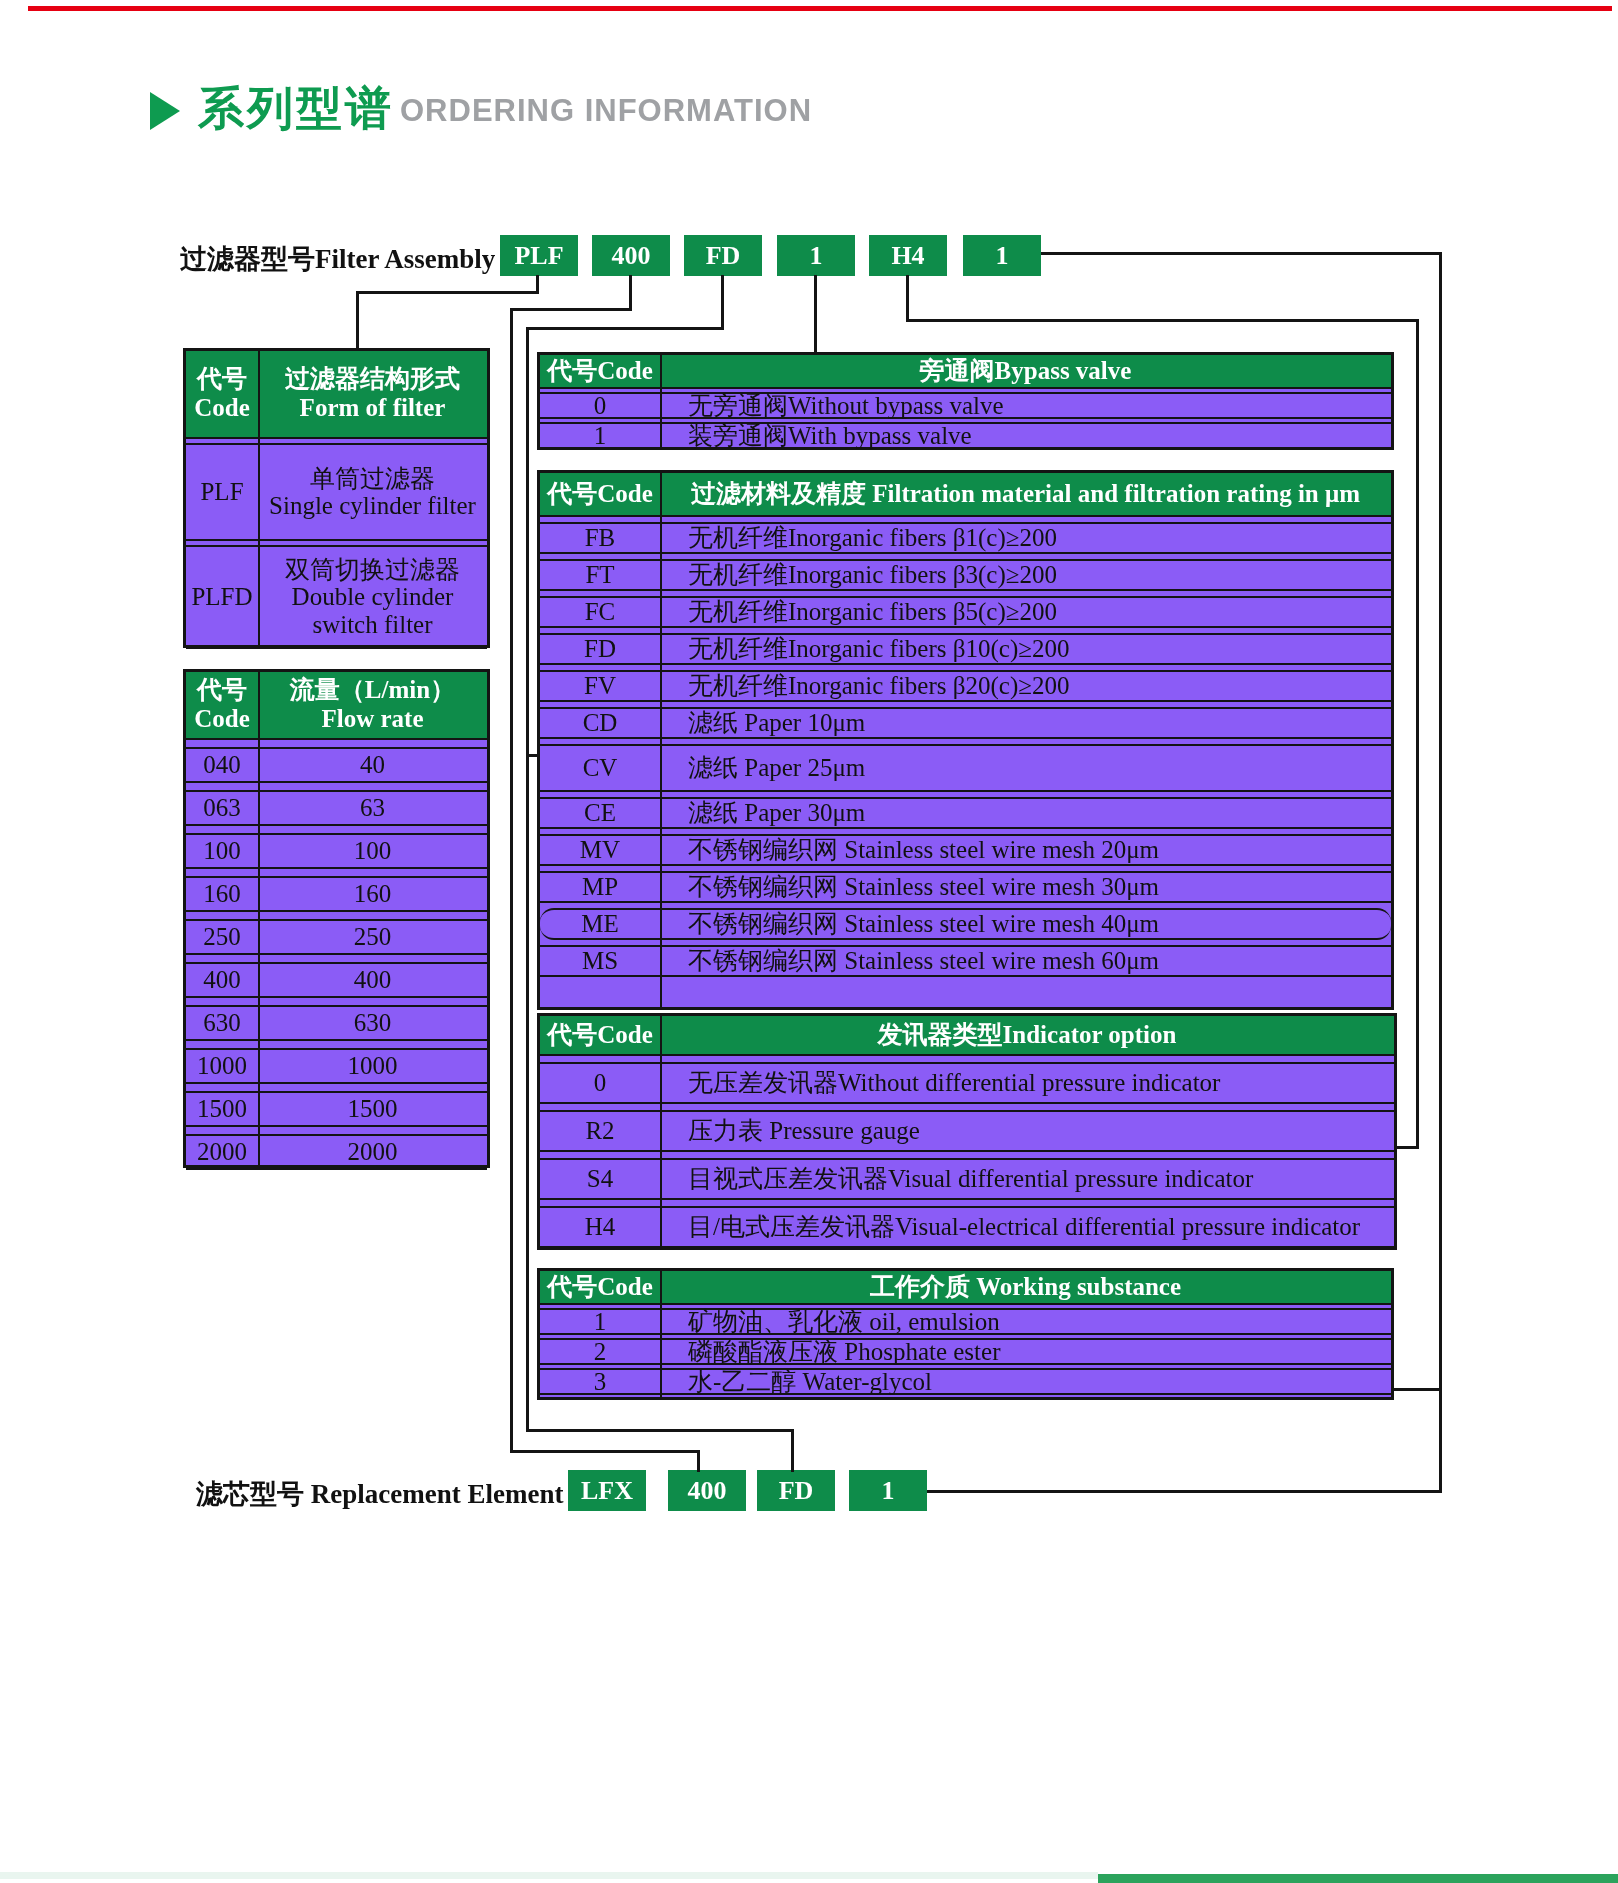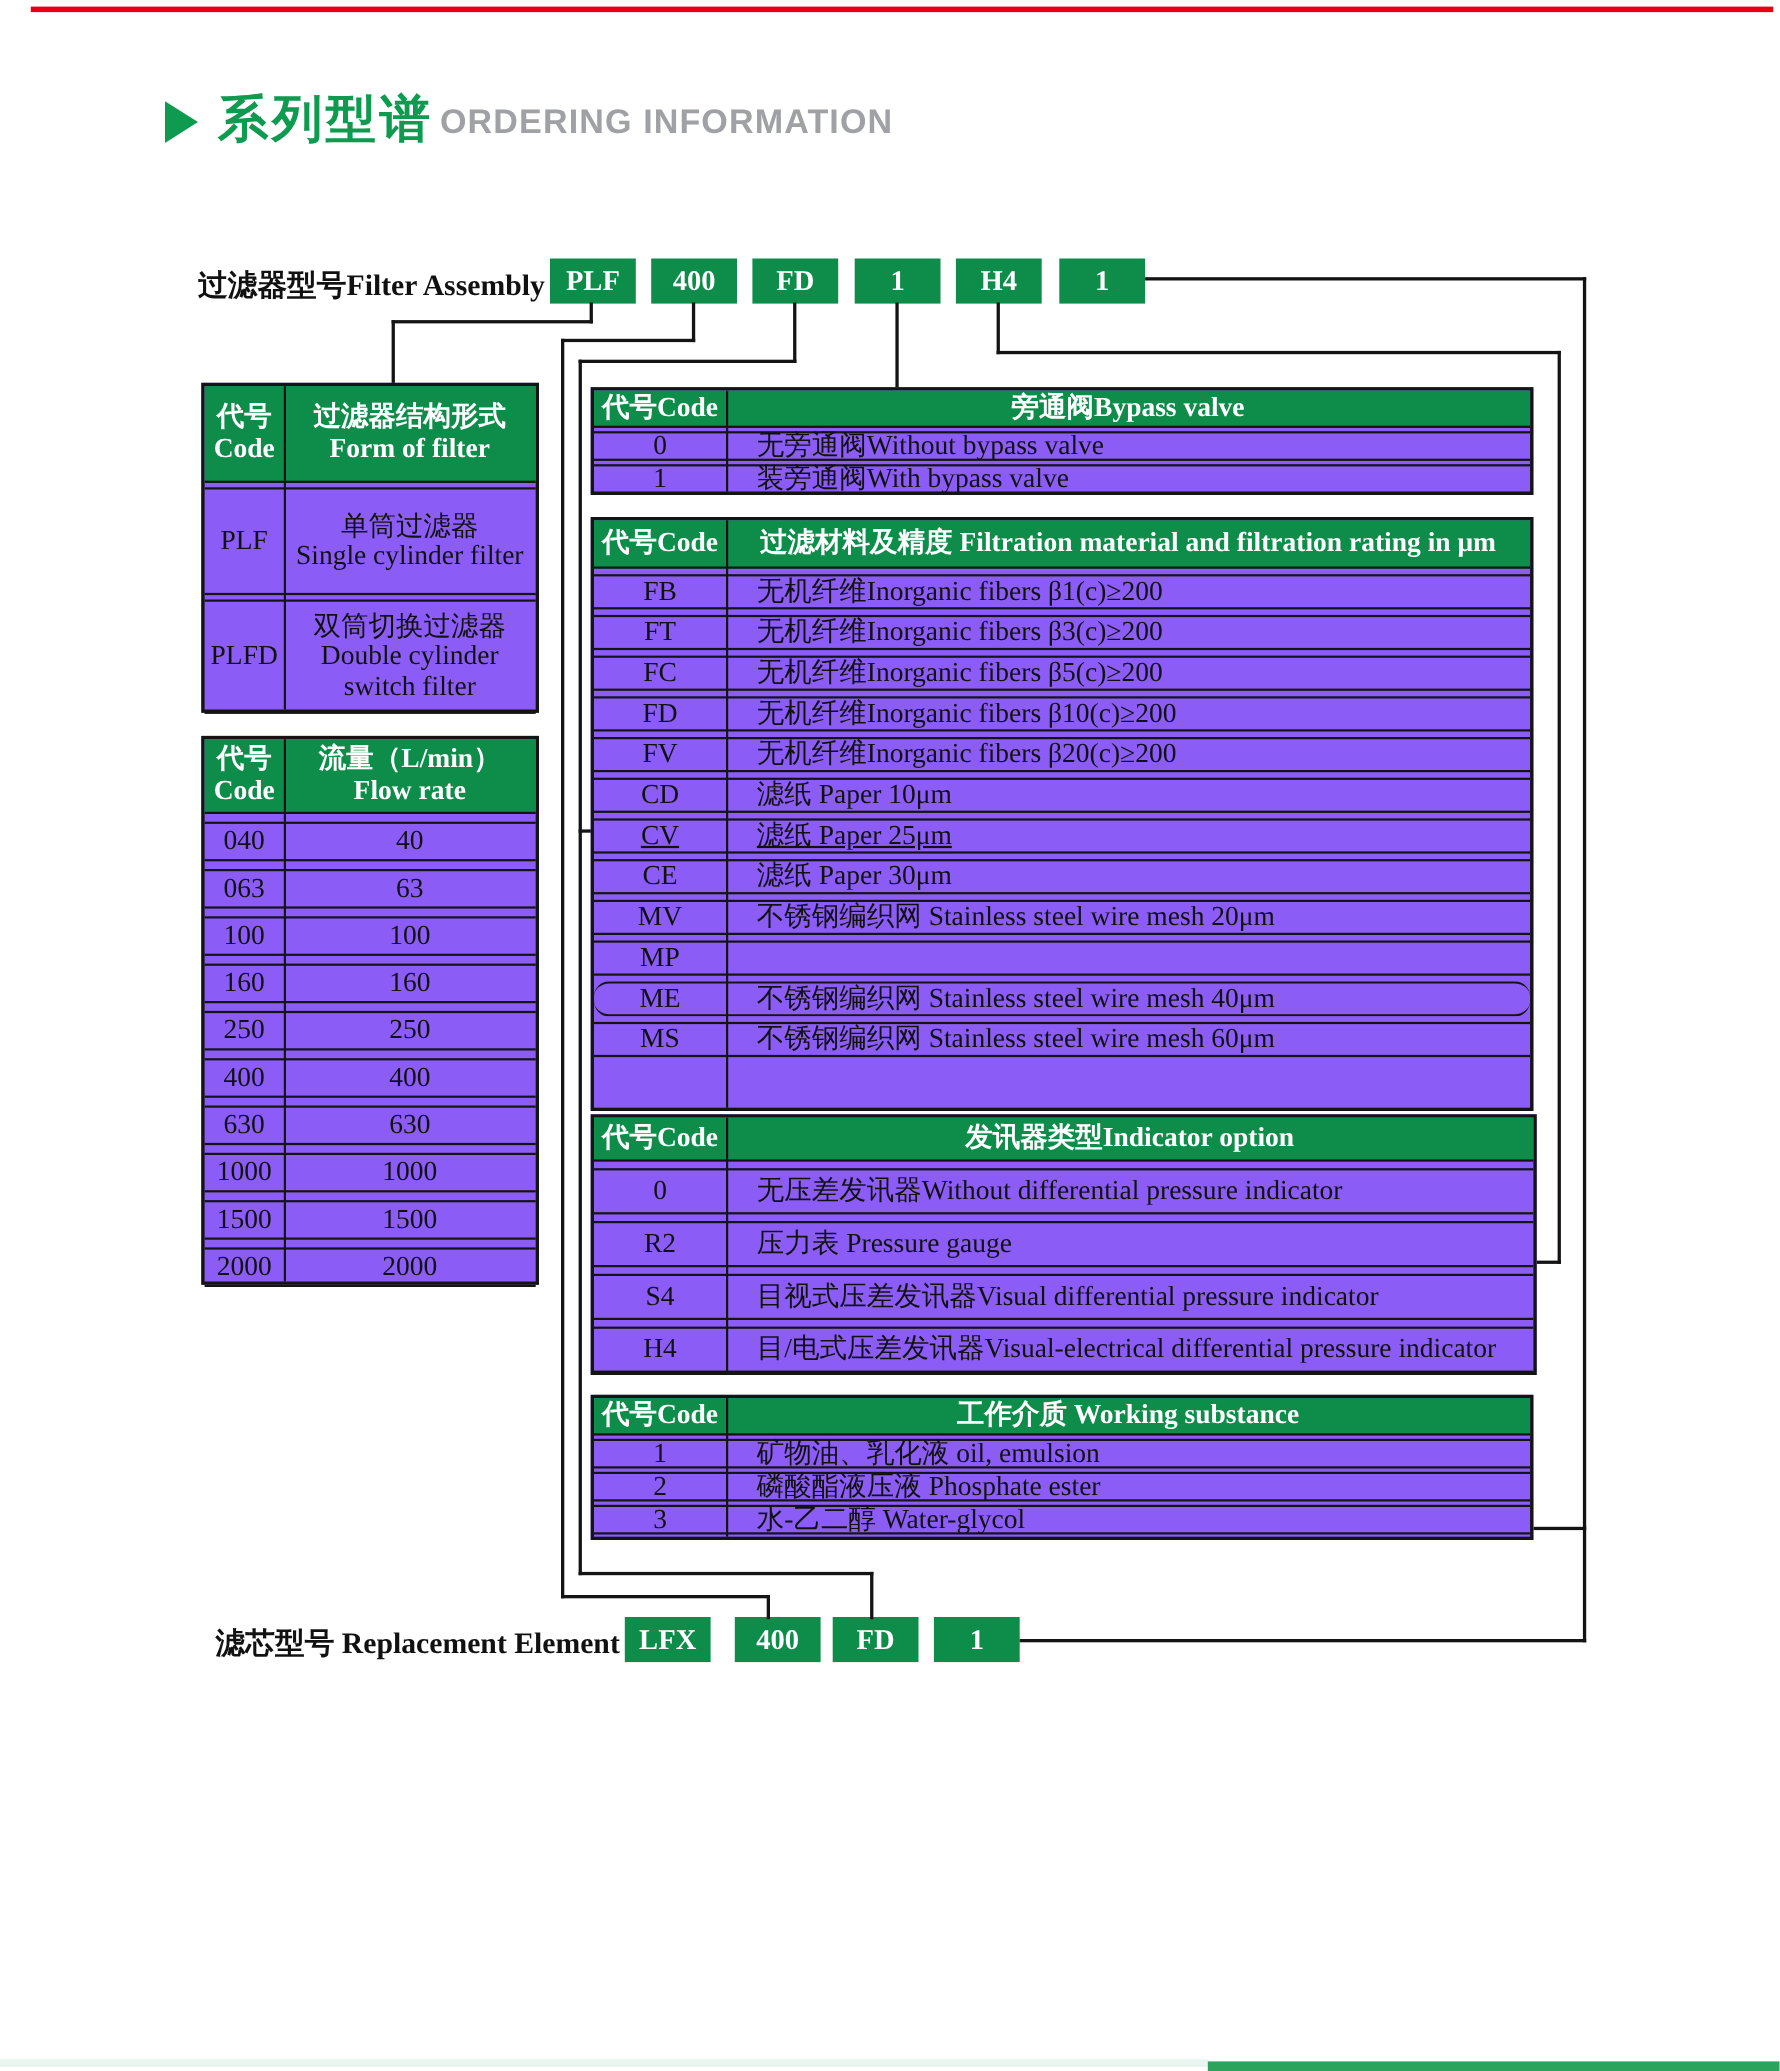--- a/index.html
+++ b/index.html
@@ -227,34 +227,35 @@
             <div class="td left">无机纤维Inorganic fibers β10(c)≥200</div>
           </div>
           <div class="trow" style="height: 32px;">
             <div class="tc" style="width: 120px; flex: 0 0 auto;">FV</div>
             <div class="td left">无机纤维Inorganic fibers β20(c)≥200</div>
           </div>
           <div class="trow" style="height: 32px;">
             <div class="tc" style="width: 120px; flex: 0 0 auto;">CD</div>
             <div class="td left">滤纸 Paper 10μm</div>
           </div>
-          <div class="trow" style="height: 32px; text-decoration: underline;">
+          <div class="trow" style="height: 48px;">
             <div class="tc" style="width: 120px; flex: 0 0 auto;">CV</div>
             <div class="td left">滤纸 Paper 25μm</div>
           </div>
           <div class="trow" style="height: 32px;">
             <div class="tc" style="width: 120px; flex: 0 0 auto;">CE</div>
             <div class="td left">滤纸 Paper 30μm</div>
           </div>
           <div class="trow" style="height: 32px;">
             <div class="tc" style="width: 120px; flex: 0 0 auto;">MV</div>
             <div class="td left">不锈钢编织网 Stainless steel wire mesh 20μm</div>
           </div>
           <div class="trow" style="height: 32px;">
             <div class="tc" style="width: 120px; flex: 0 0 auto;">MP</div>
+            <div class="td left">不锈钢编织网 Stainless steel wire mesh 30μm</div>
           </div>
           <div class="trow" style="height: 32px; border-radius: 14px;">
             <div class="tc" style="width: 120px; flex: 0 0 auto;">ME</div>
             <div class="td left">不锈钢编织网 Stainless steel wire mesh 40μm</div>
           </div>
           <div class="trow" style="height: 32px;">
             <div class="tc" style="width: 120px; flex: 0 0 auto;">MS</div>
             <div class="td left">不锈钢编织网 Stainless steel wire mesh 60μm</div>
           </div>
         </div>

